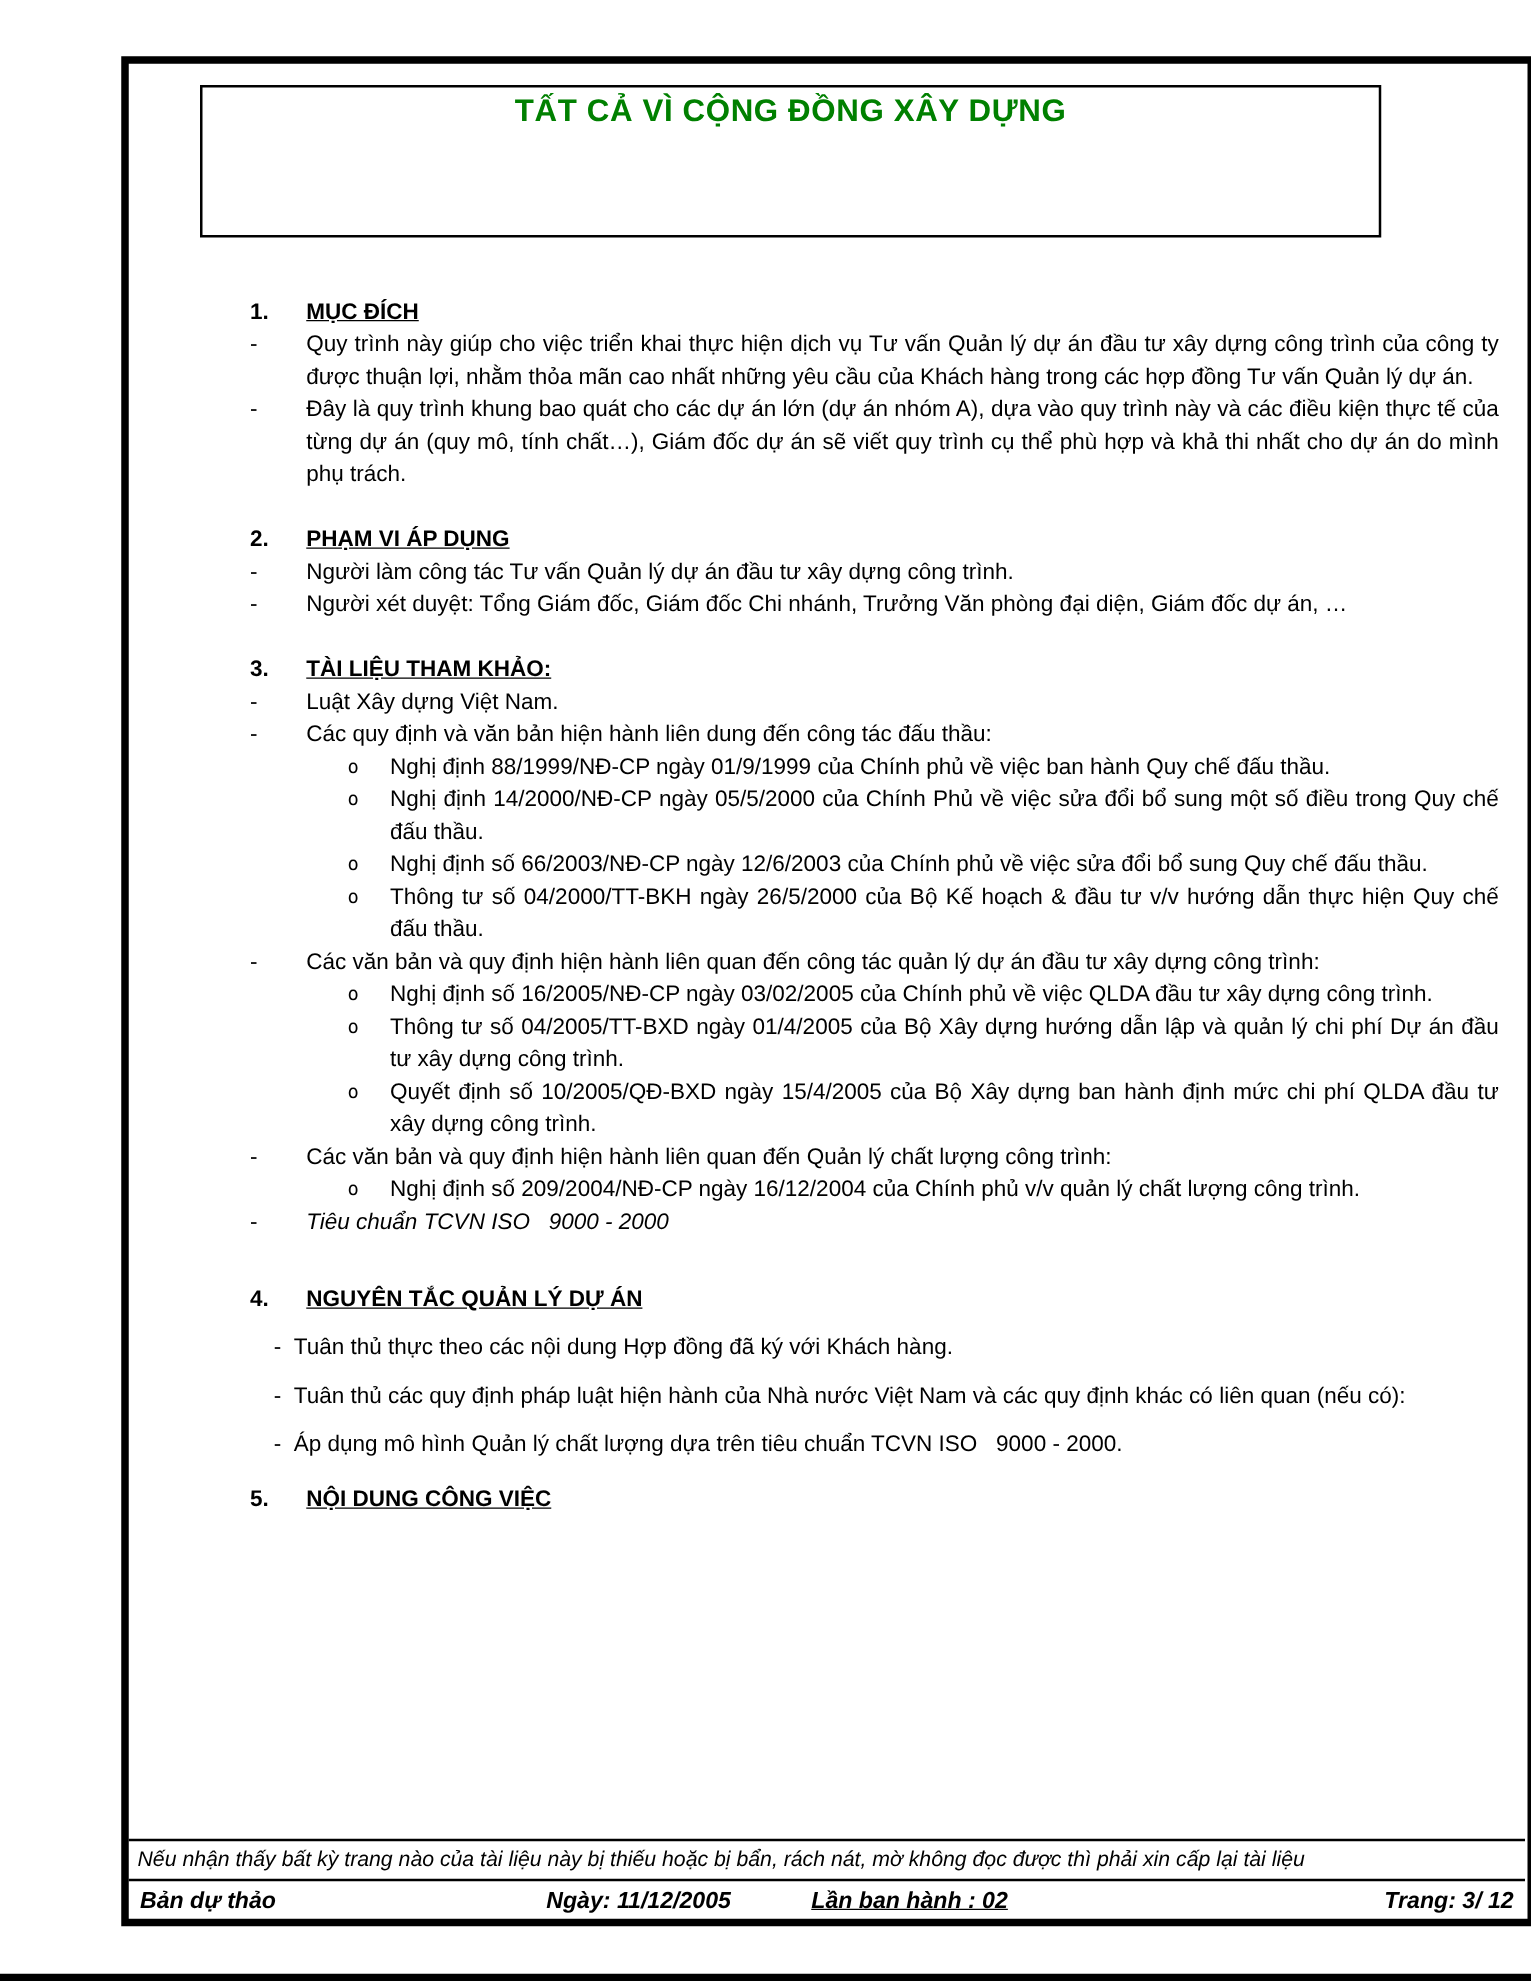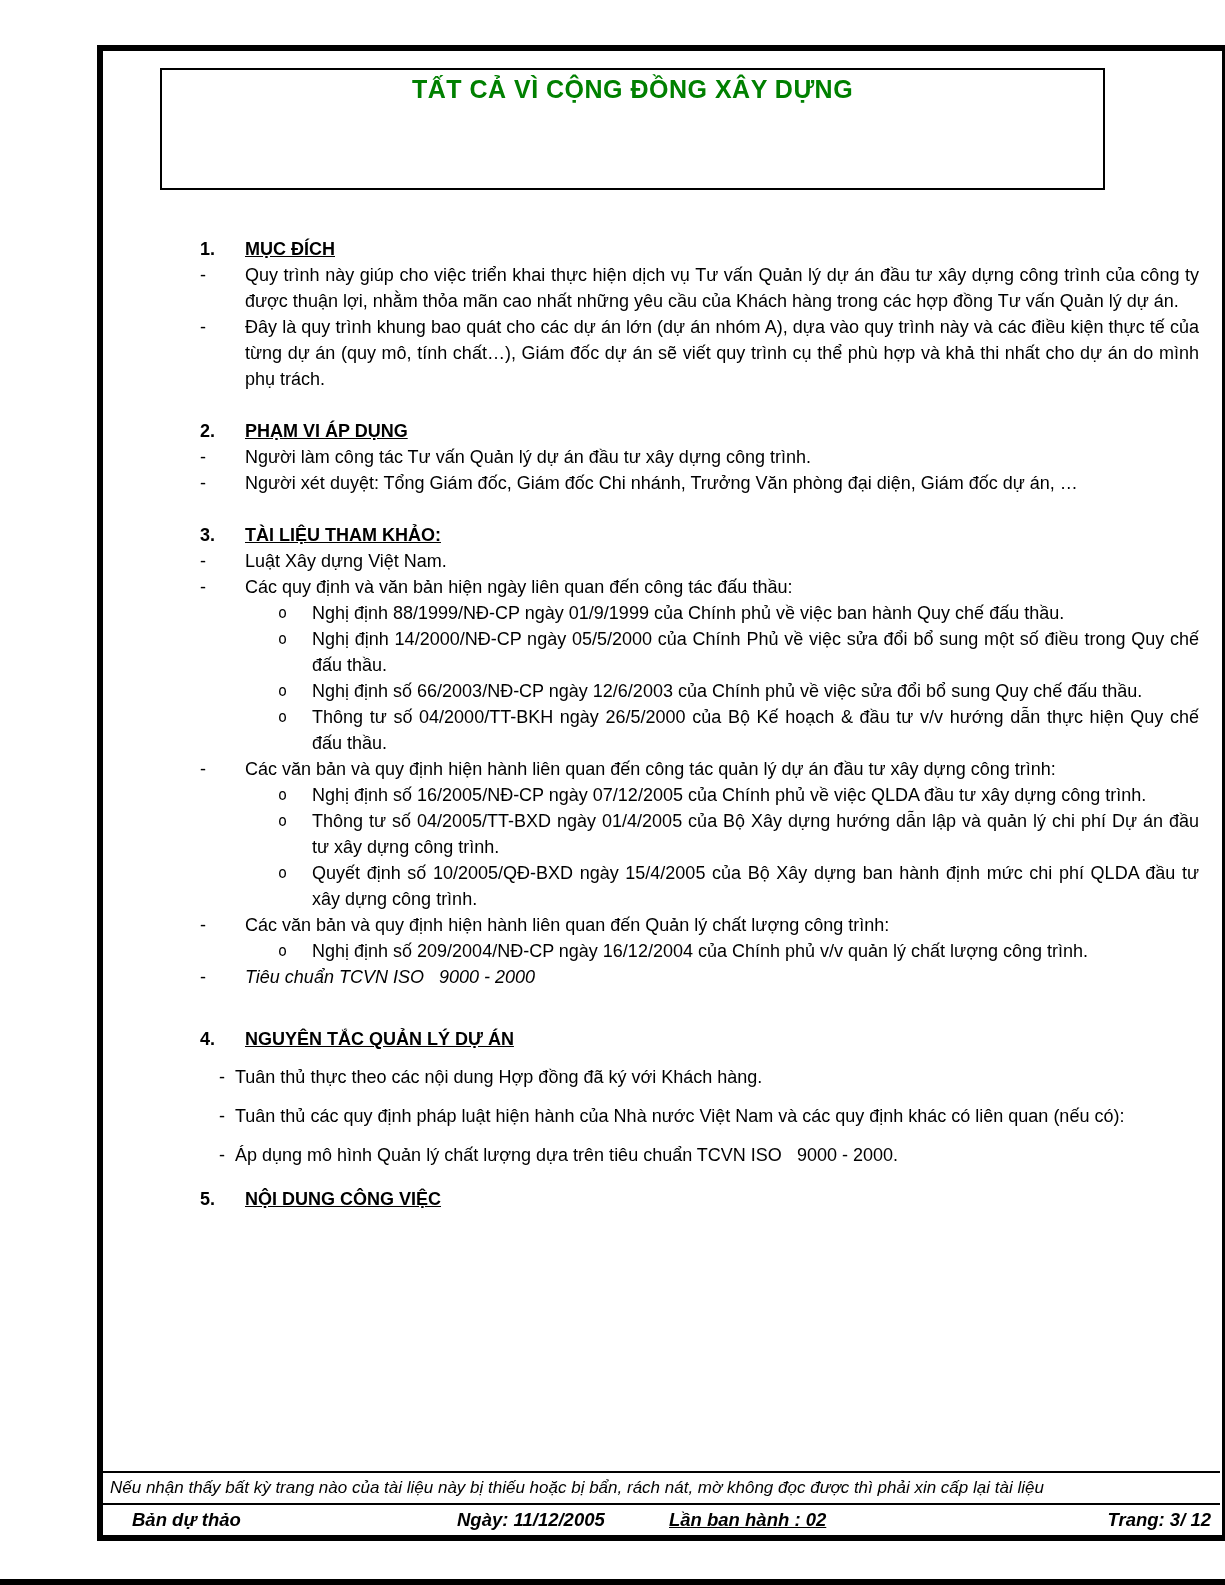--- a/index.html
+++ b/index.html
@@ -50,21 +50,21 @@
 
   .footer { position:absolute; left:0; right:2px; bottom:0; }
   .notice {
     border-top:2px solid #000; height:32px; line-height:30px; font-style:italic;
     font-size:17px; padding:0 7px; box-sizing:border-box; white-space:nowrap; overflow:hidden;
   }
   .frow {
     border-top:2px solid #000; height:32px; display:flex; align-items:center;
     font-weight:bold; font-style:italic; font-size:18.5px; padding:0 9px; box-sizing:border-box;
   }
-  .fc1 { flex:0 0 325px;margin-left:20px; }
+  .fc1 { flex:0 0 325px; }
   .fc2 { flex:0 0 212px; }
   .fc3 { flex:1 1 auto;text-decoration:underline; }
   .fc4 { flex:0 0 auto; text-align:right; }
 
   .bottom-rule { position:absolute; left:0; bottom:0; width:100%; height:6px; background:#000; }
 </style>
 </head>
 <body>
 
 <div class="page">
@@ -112,21 +112,21 @@
           <span class="sec-title">TÀI LIỆU THAM KHẢO:</span>
         </div>
 
         <div class="li">
           <span class="li-marker">-</span>
           <div class="li-text">Luật Xây dựng Việt Nam.</div>
         </div>
 
         <div class="li">
           <span class="li-marker">-</span>
-          <div class="li-text">Các quy định và văn bản hiện ngày liên quan đến công tác đấu thầu:</div>
+          <div class="li-text">Các quy định và văn bản hiện hành liên dung đến công tác đấu thầu:</div>
         </div>
         <div class="sub-li">
           <span class="sub-marker">o</span>
           <div class="sub-text">Nghị định 88/1999/NĐ-CP ngày 01/9/1999 của Chính phủ về việc ban hành Quy chế đấu thầu.</div>
         </div>
         <div class="sub-li">
           <span class="sub-marker">o</span>
           <div class="sub-text">Nghị định 14/2000/NĐ-CP ngày 05/5/2000 của Chính Phủ về việc sửa đổi bổ sung một số điều trong Quy chế đấu thầu.</div>
         </div>
         <div class="sub-li">
@@ -137,21 +137,21 @@
           <span class="sub-marker">o</span>
           <div class="sub-text">Thông tư số 04/2000/TT-BKH ngày 26/5/2000 của Bộ Kế hoạch &amp; đầu tư v/v hướng dẫn thực hiện Quy chế đấu thầu.</div>
         </div>
 
         <div class="li">
           <span class="li-marker">-</span>
           <div class="li-text">Các văn bản và quy định hiện hành liên quan đến công tác quản lý dự án đầu tư xây dựng công trình:</div>
         </div>
         <div class="sub-li">
           <span class="sub-marker">o</span>
-          <div class="sub-text">Nghị định số 16/2005/NĐ-CP ngày 07/12/2005 của Chính phủ về việc QLDA đầu tư xây dựng công trình.</div>
+          <div class="sub-text">Nghị định số 16/2005/NĐ-CP ngày 03/02/2005 của Chính phủ về việc QLDA đầu tư xây dựng công trình.</div>
         </div>
         <div class="sub-li">
           <span class="sub-marker">o</span>
           <div class="sub-text">Thông tư số 04/2005/TT-BXD ngày 01/4/2005 của Bộ Xây dựng hướng dẫn lập và quản lý chi phí Dự án đầu tư xây dựng công trình.</div>
         </div>
         <div class="sub-li">
           <span class="sub-marker">o</span>
           <div class="sub-text">Quyết định số 10/2005/QĐ-BXD ngày 15/4/2005 của Bộ Xây dựng ban hành định mức chi phí QLDA đầu tư xây dựng công trình.</div>
         </div>
 

